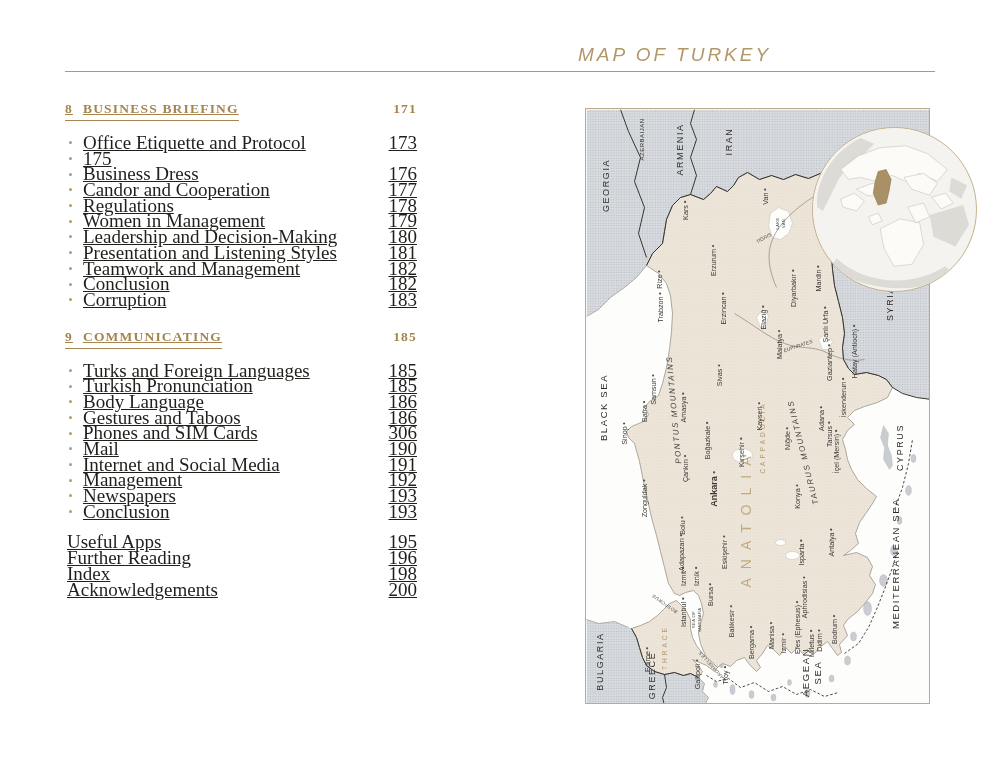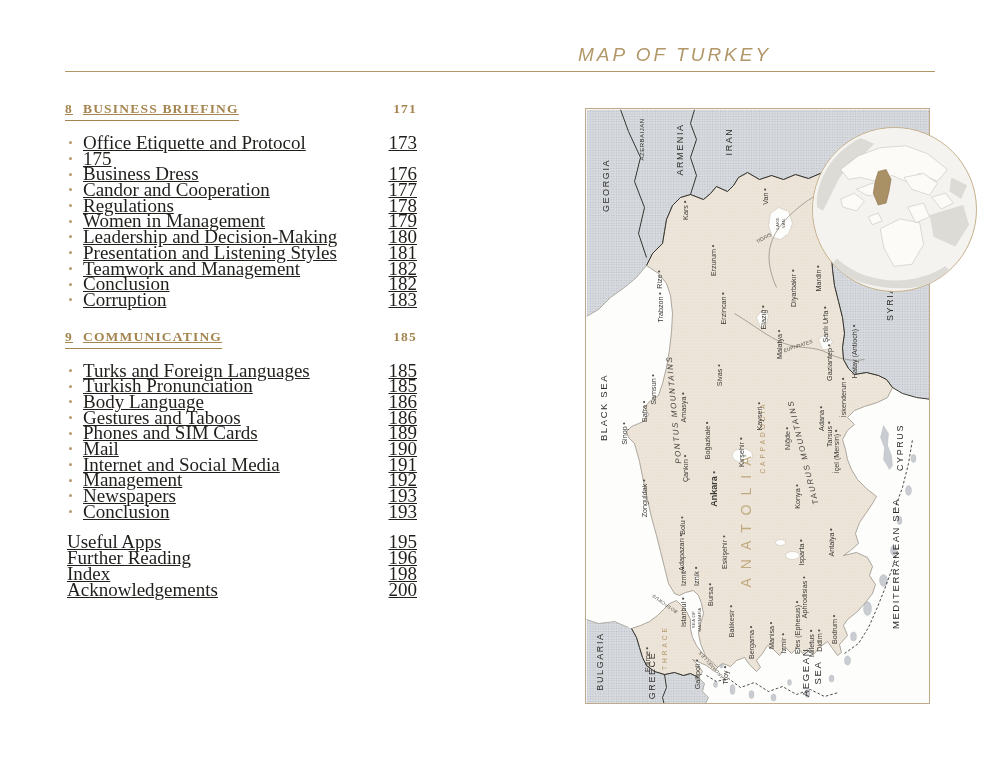--- a/index.html
+++ b/index.html
@@ -133,21 +133,21 @@
         <span class="toc-page">186</span>
       </div>
       <div class="toc-row">
         <span class="bullet"></span>
         <span class="toc-label">Gestures and Taboos</span>
         <span class="toc-page">186</span>
       </div>
       <div class="toc-row">
         <span class="bullet"></span>
         <span class="toc-label">Phones and SIM Cards</span>
-        <span class="toc-page">189</span>
+        <span class="toc-page">306</span>
       </div>
       <div class="toc-row">
         <span class="bullet"></span>
         <span class="toc-label">Mail</span>
         <span class="toc-page">190</span>
       </div>
       <div class="toc-row">
         <span class="bullet"></span>
         <span class="toc-label">Internet and Social Media</span>
         <span class="toc-page">191</span>

